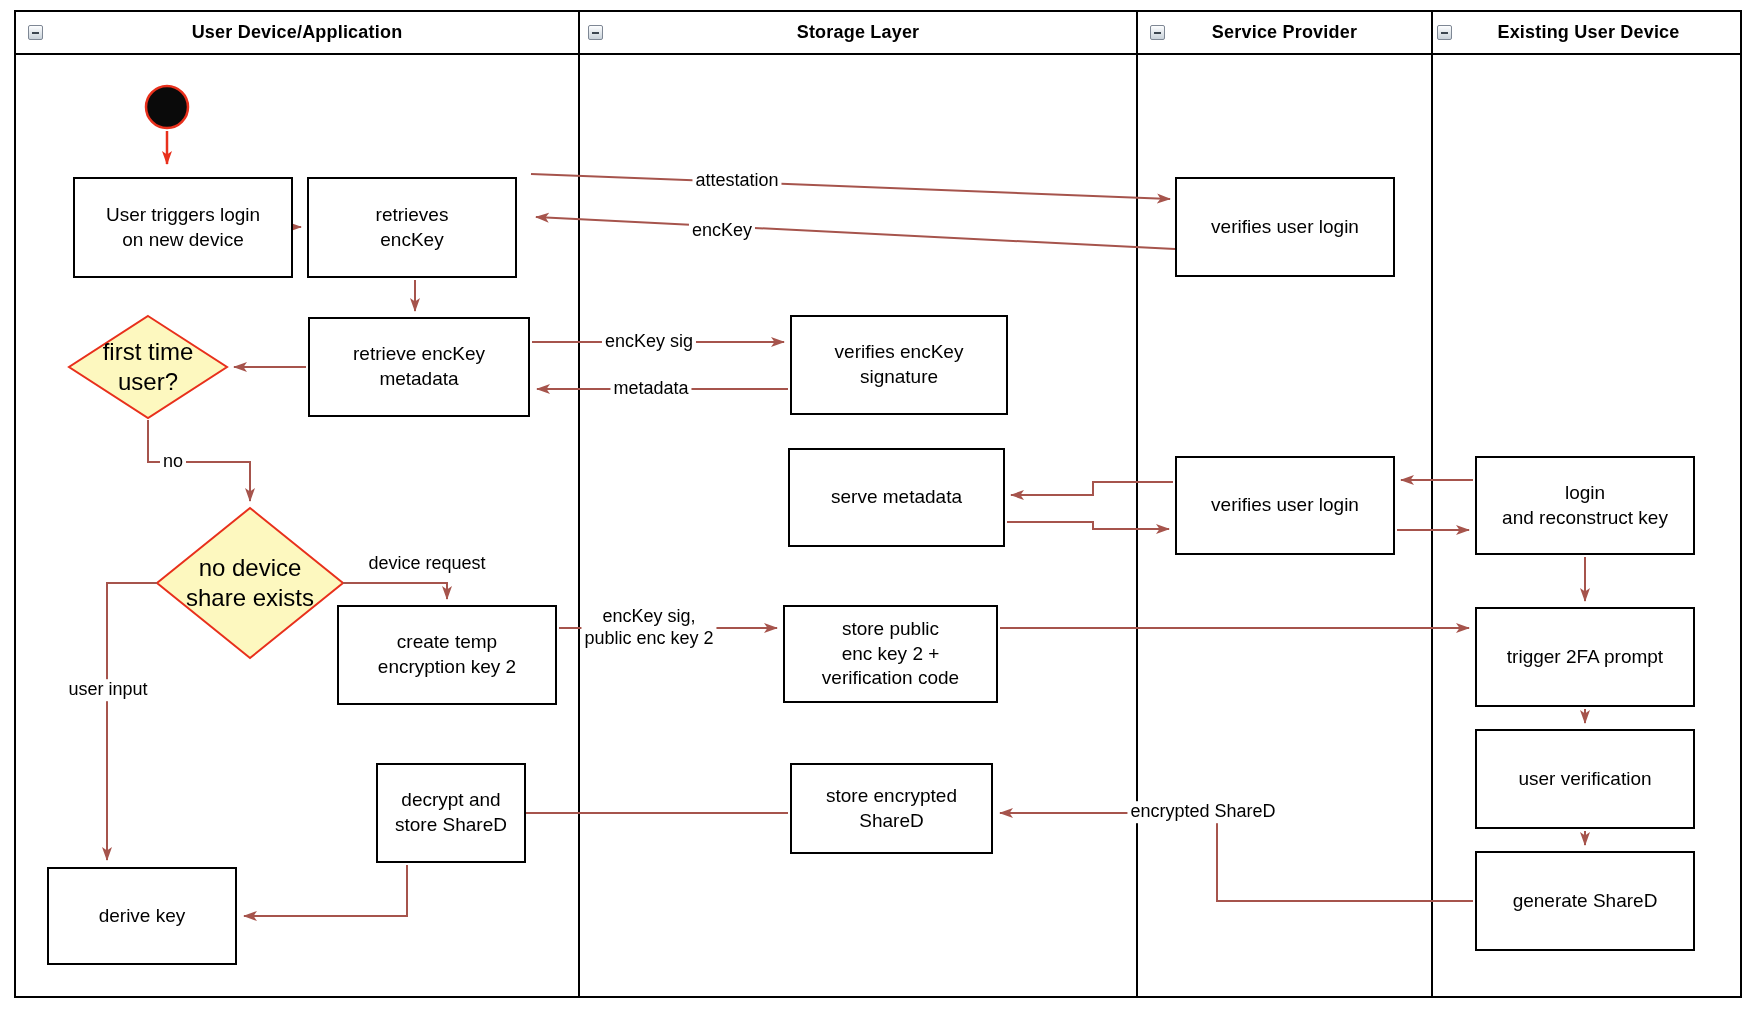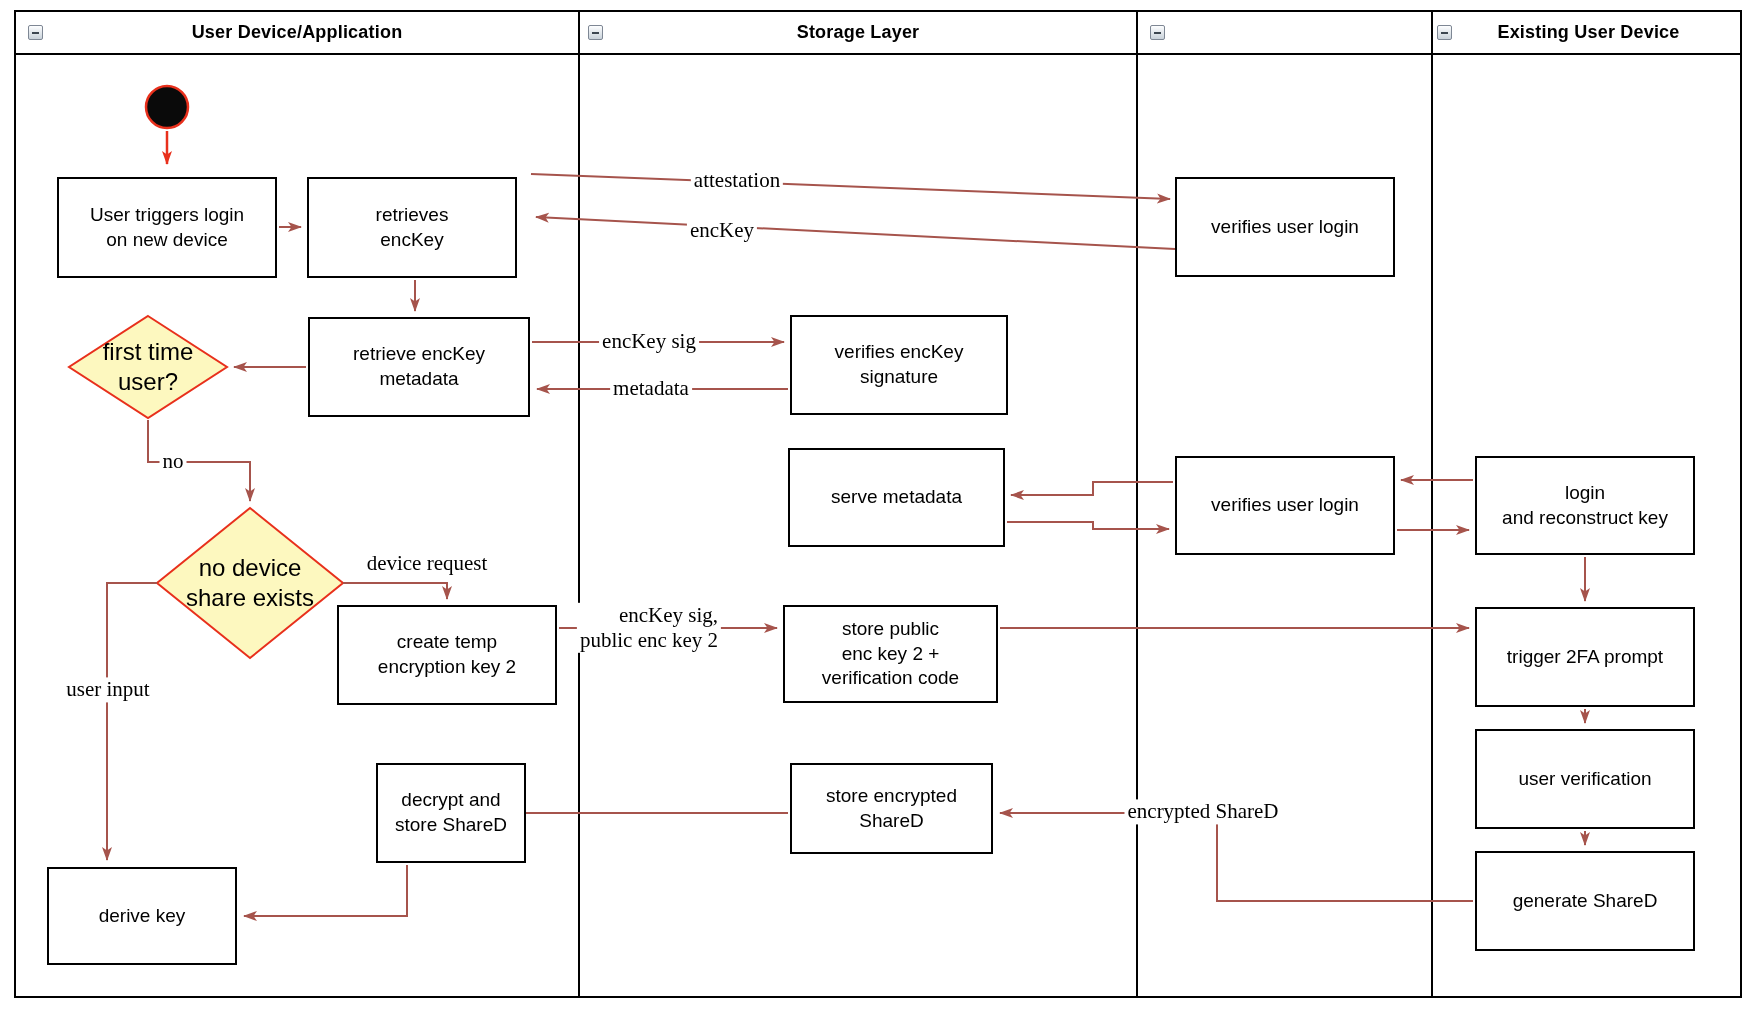--- a/index.html
+++ b/index.html
@@ -17,37 +17,38 @@
                 box-sizing:border-box;cursor:pointer;}
   .collapse-btn .bar{width:7px;height:2px;background:#3c4650;}
   
   #wires{position:absolute;left:0;top:0;width:1756px;height:1026px;}
   
   .node{position:absolute;background:var(--node-fill,#fff);border:2px solid var(--node-border,#000);
         box-sizing:border-box;display:flex;align-items:center;justify-content:center;text-align:center;
         font-size:19px;line-height:1.3;white-space:pre-line;cursor:default;}
   .dlabel{position:absolute;transform:translate(-50%,-50%);text-align:center;font-size:24px;line-height:1.25;
           white-space:pre-line;pointer-events:none;}
-  .elabel{position:absolute;transform:translate(-50%,-50%);text-align:right;font-size:21px;line-height:1.2;
-          white-space:pre-line;background:#ffffff;padding:0 3px;font-family:Liberation Serif, serif;}
+  .elabel{position:absolute;transform:translate(-50%,-50%);text-align:center;font-size:18px;line-height:1.2;
+          white-space:pre-line;background:#ffffff;padding:0 3px;}
   .elabel.nobg{background:transparent;}
 </style>
 </head>
 <body>
 
 <div id="stage">
 
   <div id="pool">
     <div id="header-row"></div>
     <div class="lane-sep" style="left:562px;"></div>
     <div class="lane-sep" style="left:1120px;"></div>
     <div class="lane-sep" style="left:1415px;"></div>
 
     <div class="lane-title" style="left:564px;width:556px;">Storage Layer</div>
     <div class="lane-title" style="left:0;width:562px;">User Device/Application</div>
+    <div class="lane-title" style="left:1122px;width:293px;">Service Provider</div>
     <div class="lane-title" style="left:1417px;width:311px;">Existing User Device</div>
 
     <div class="collapse-btn" style="left:12px;top:13px;">
         <span class="bar"></span>
       </div>
     <div class="collapse-btn" style="left:572px;top:13px;">
         <span class="bar"></span>
       </div>
     <div class="collapse-btn" style="left:1134px;top:13px;">
         <span class="bar"></span>
@@ -92,21 +93,21 @@
       <path d="M1397,530 L1469,530" marker-end="url(#arr)"></path>
       <path d="M1585,557 L1585,601" marker-end="url(#arr)"></path>
       <path d="M1585,709 L1585,723" marker-end="url(#arr)"></path>
       <path d="M1585,831 L1585,845" marker-end="url(#arr)"></path>
       <polyline points="1473,901 1217,901 1217,813 1000,813" marker-end="url(#arr)"></polyline>
       <polyline points="788,813 489,813" marker-end="url(#arr)"></polyline>
       <polyline points="407,865 407,916 244,916" marker-end="url(#arr)"></polyline>
     </g>
   </svg>
 
-  <div class="node" style="left:57px;top:177px;width:220px;height:101px;">User triggers login
+  <div class="node" style="left:73px;top:177px;width:220px;height:101px;">User triggers login
 on new device</div>
   <div class="node" style="left:307px;top:177px;width:210px;height:101px;">retrieves
 encKey</div>
   <div class="node" style="left:308px;top:317px;width:222px;height:100px;">retrieve encKey
 metadata</div>
   <div class="node" style="left:337px;top:605px;width:220px;height:100px;">create temp
 encryption key 2</div>
   <div class="node" style="left:332px;top:763px;width:150px;height:100px;margin-left:44px;">decrypt and
 store ShareD</div>
   <div class="node" style="left:47px;top:867px;width:190px;height:98px;">derive key</div>

